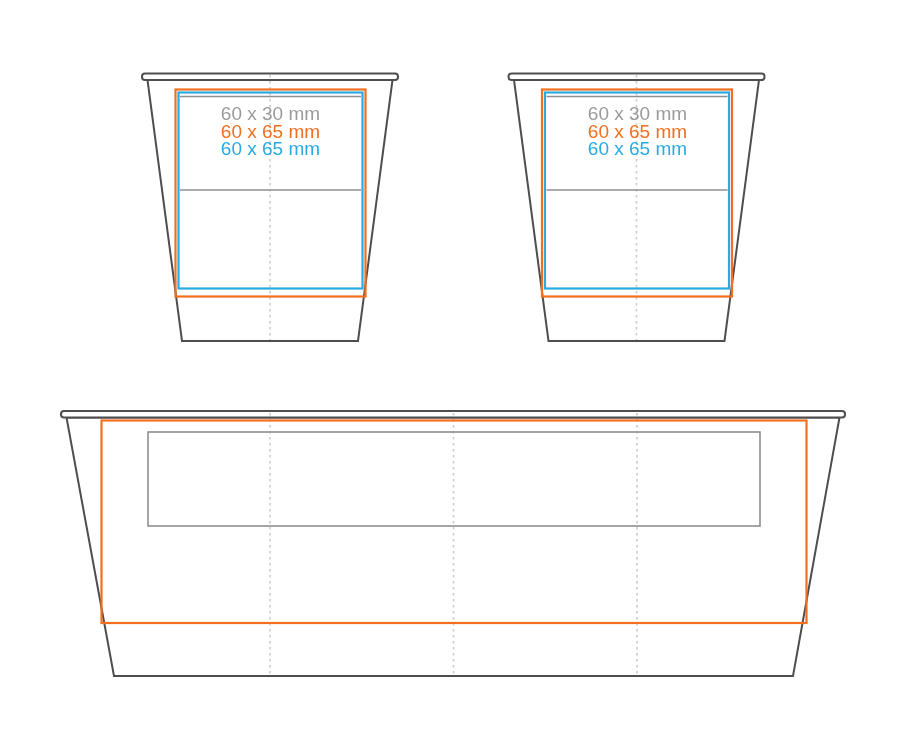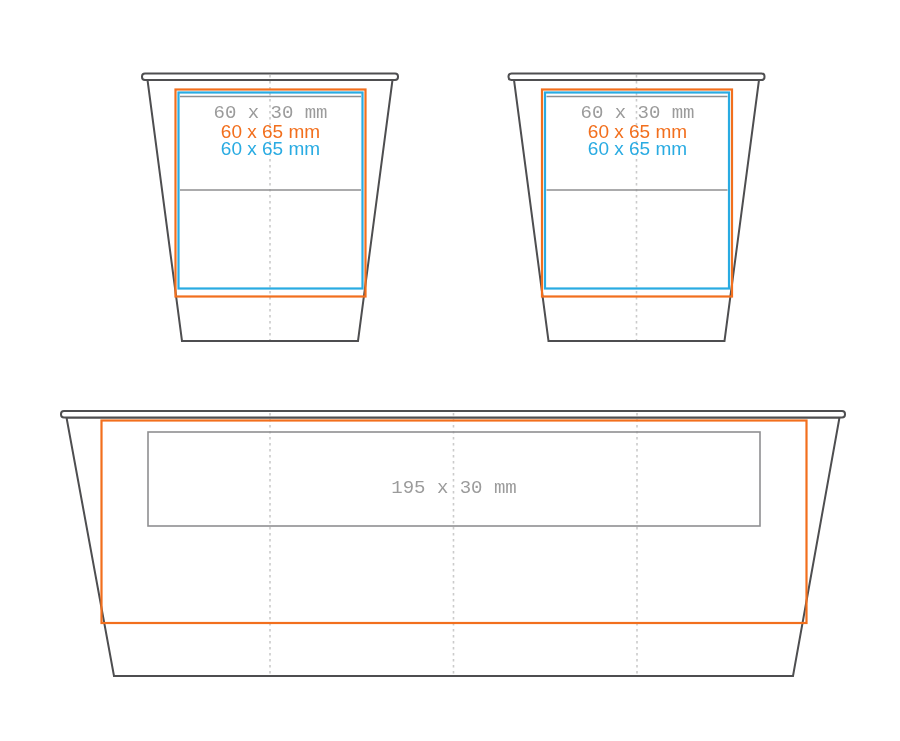--- a/index.html
+++ b/index.html
@@ -20,21 +20,21 @@
   .gray-line{fill:none;stroke:var(--line-gray,#8f8f91);stroke-width:1.4;}
   .gray-rect{fill:none;stroke:var(--line-gray,#8f8f91);stroke-width:1.6;}
   .fold{fill:none;stroke:var(--fold-dotted,#cbcbcb);stroke-width:1.6;stroke-dasharray:2.5 3.5;}
 
   .labels{
     position:absolute;text-align:center;
     font-size:19px;line-height:17.5px;letter-spacing:0px;
     white-space:nowrap;
   }
   .labels span{display:block;}
-  .lbl-gray{color:var(--label-gray,#9b9b9b);font-family:Liberation Mono, monospace;}
+  .lbl-gray{color:var(--label-gray,#9b9b9b);}
   .lbl-orange{color:var(--accent-orange,#f26f1d);}
   .lbl-blue{color:var(--accent-blue,#29abe2);}
 
   #cup-left-labels{left:175px;top:105px;width:191px;}
   #cup-right-labels{left:542px;top:105px;width:191px;}
   #planter-labels{left:148px;top:479px;width:612px;line-height:18px;}
 </style>
 </head>
 <body style="--background: #FFFFFF; --outline: #4E4E50; --accent-orange: #F26F1D; --accent-blue: #29ABE2; --line-gray: #8F8F91; --label-gray: #9B9B9B; --fold-dotted: #CBCBCB;">
 
@@ -79,16 +79,15 @@
     <span class="lbl-blue">60 x 65 mm</span>
   </div>
 
   <div class="labels" id="cup-right-labels">
     <span class="lbl-gray">60 x 30 mm</span>
     <span class="lbl-orange">60 x 65 mm</span>
     <span class="lbl-blue">60 x 65 mm</span>
   </div>
 
   <div class="labels" id="planter-labels">
-    <span class="lbl-gray">195 x 30 mm</span>
   </div>
 
 </div>
 
 </body></html>

